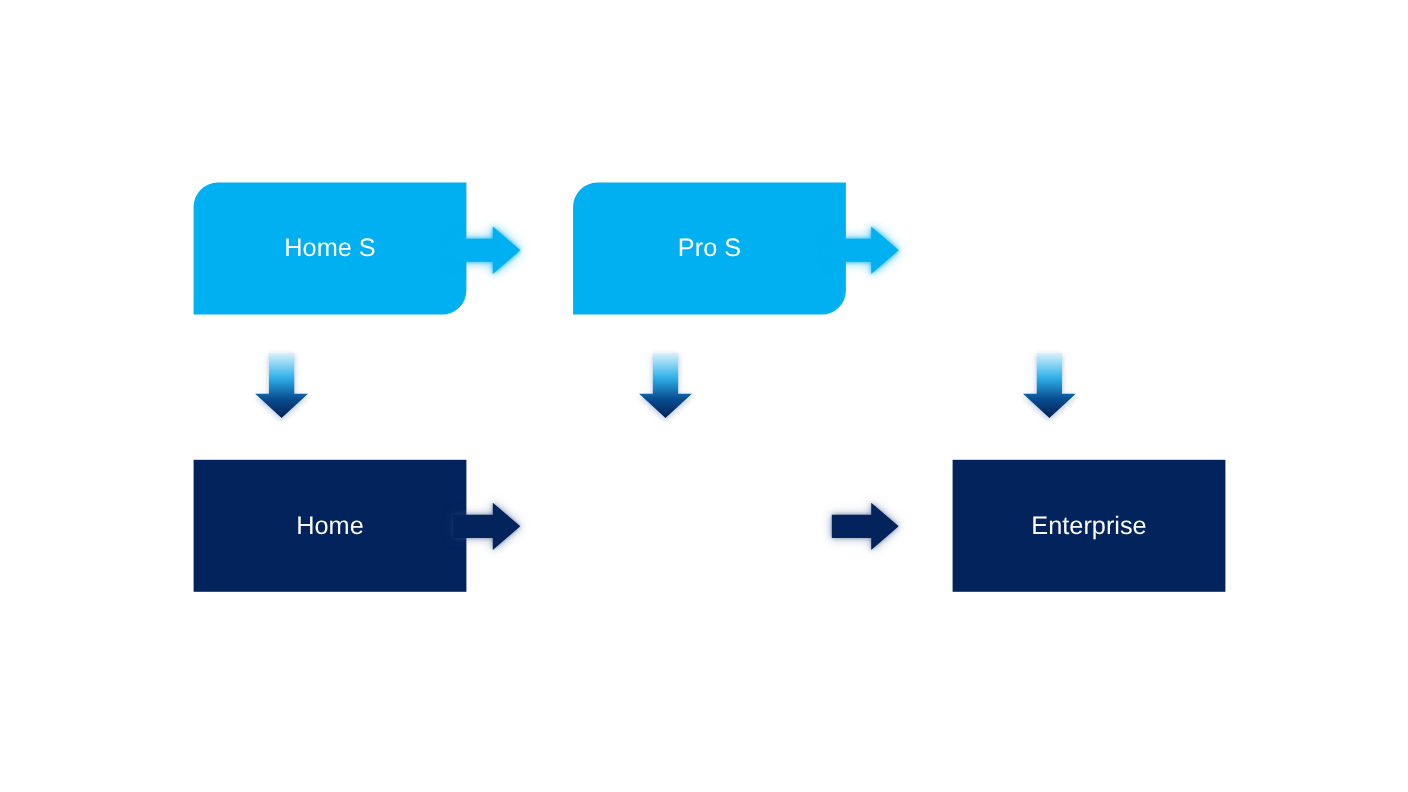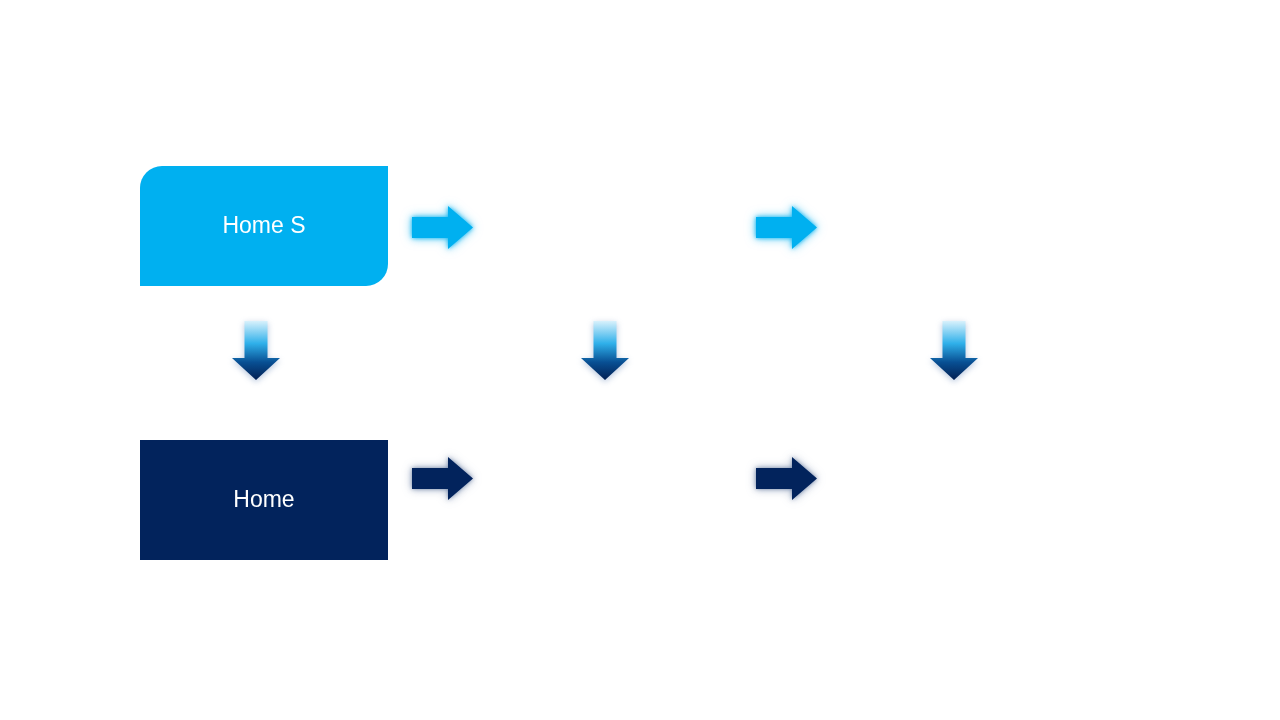--- a/index.html
+++ b/index.html
@@ -5,26 +5,26 @@
   html,body{margin:0;padding:0;background:#fff;}
   .canvas{
     position:relative;width:1280px;height:720px;overflow:hidden;
     background:var(--background,#ffffff);
     font-family:"Liberation Sans",sans-serif;
   }
   
   .node{
     position:absolute;width:248px;height:120px;
     display:flex;align-items:center;justify-content:center;
-    color:var(--text,#ffffff);font-size:23px;line-height:1.2;
+    color:var(--text,#ffffff);font-size:23px;line-height:1.2;margin-left:36px;
   }
   .node.top{background:var(--light-blue,#00b0f0);border-radius:22px 0 22px 0;}
   .node.bottom{background:var(--dark-navy,#02235c);}
   .col1{left:140px}.col2{left:485px}.col3{left:830px}
-  .row-top{top:166px}.row-bottom{top:440px}
+  .row-top{top:166px}.row-bottom{top:418px}
 
   
   .arrow{position:absolute;}
   .arrow svg{display:block;}
   .arrow-right{width:61px;height:43px;}
   .arrow-right.blue svg polygon{fill:var(--light-blue,#00b0f0);}
   .arrow-right.blue svg{
     filter:drop-shadow(0 0 2px rgba(0,176,240,.9)) drop-shadow(0 0 5px rgba(0,176,240,.55));
   }
   .arrow-right.navy svg polygon{fill:var(--dark-navy,#02235c);}
@@ -56,23 +56,29 @@
         <stop offset="0.38" class="g2"></stop>
         <stop offset="0.70" class="g3"></stop>
         <stop offset="1" class="g4"></stop>
       </linearGradient>
     </defs>
   </svg>
 
   <div class="node top col1 row-top">
     <span>Home S</span>
   </div>
+  <div class="node top col2 row-top">
+    <span>Pro S</span>
+  </div>
 
   <div class="node bottom col1 row-bottom">
     <span>Home</span>
+  </div>
+  <div class="node bottom col3 row-bottom">
+    <span>Enterprise</span>
   </div>
 
   <div class="arrow arrow-right blue ar1">
     <svg width="61" height="43" viewBox="0 0 61 43">
         <polygon points="0,11 36,11 36,0 61,21.5 36,43 36,32 0,32"></polygon>
       </svg>
   </div>
   <div class="arrow arrow-right blue ar2">
     <svg width="61" height="43" viewBox="0 0 61 43">
         <polygon points="0,11 36,11 36,0 61,21.5 36,43 36,32 0,32"></polygon>

